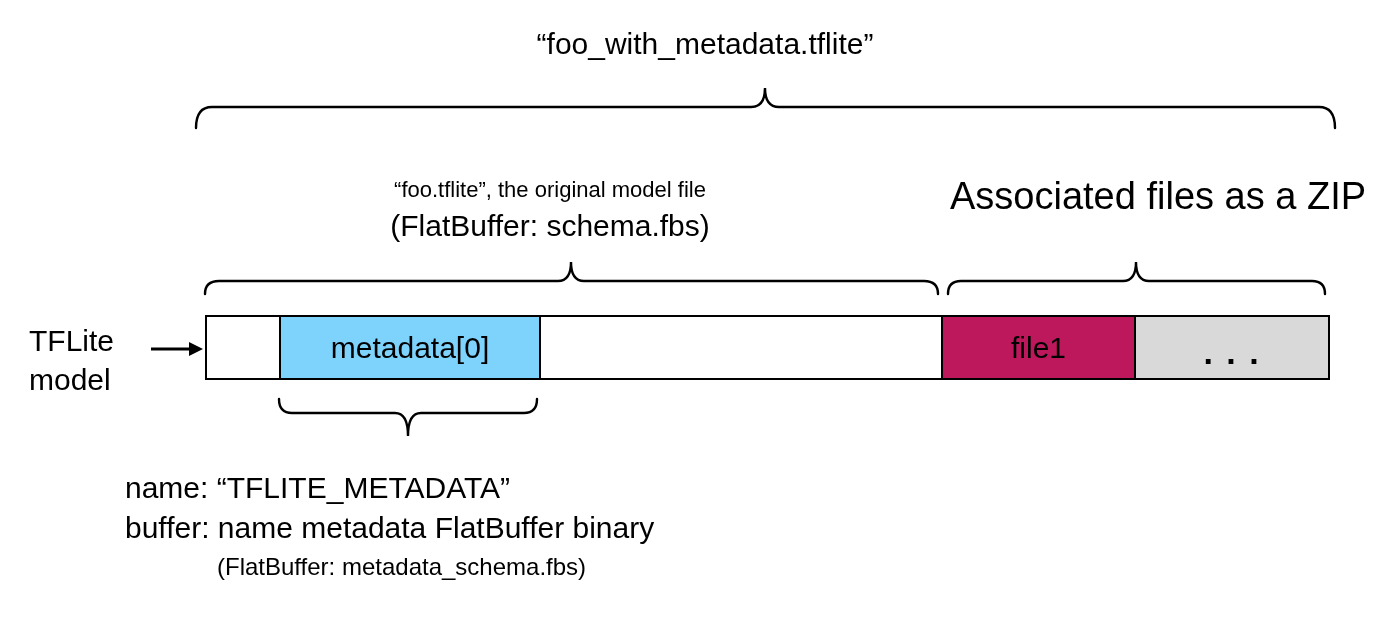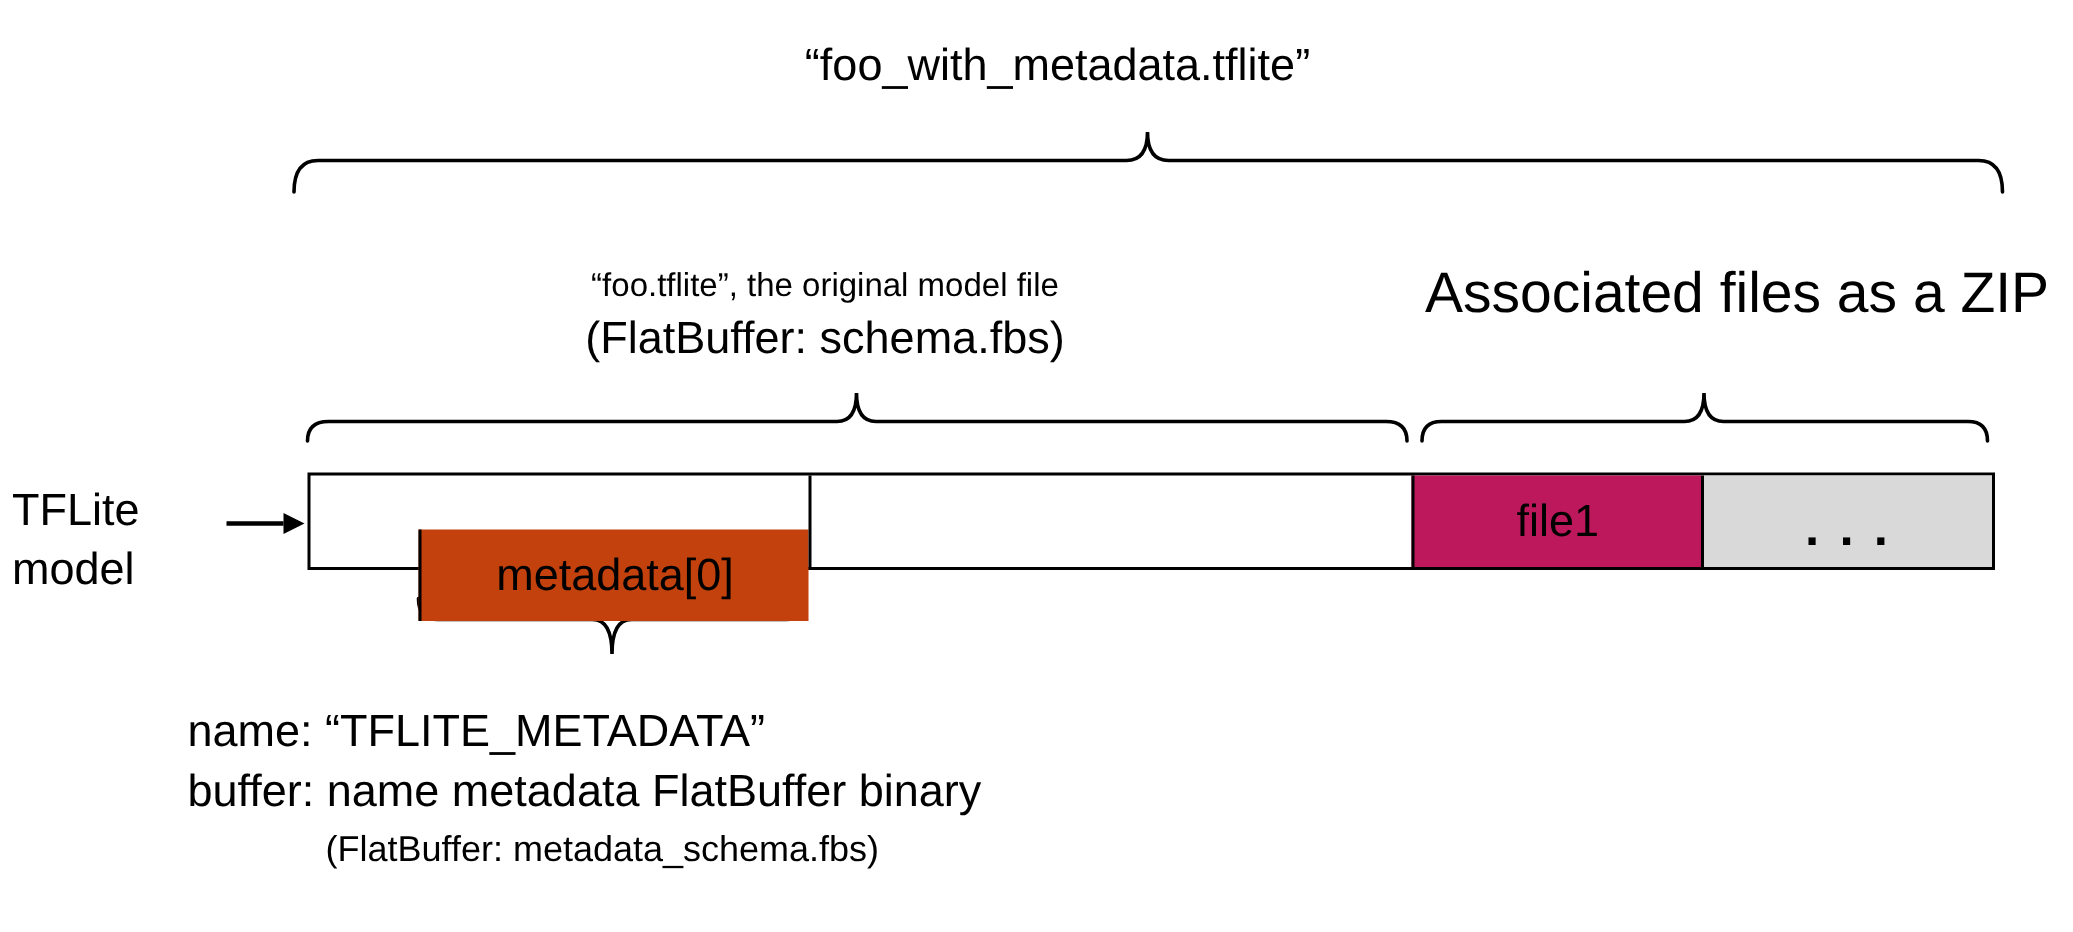--- a/index.html
+++ b/index.html
@@ -38,21 +38,21 @@
   .model-label-block .sub  { font-size: 30px; line-height: 28px; margin-top: 4px; white-space: nowrap; }
   .zip-label {
     position: absolute;
     left: 950px; top: 178px; width: 400px;
     font-size: 38px; line-height: 36px;
     text-align: center;
     white-space: nowrap;
   }
   .pointer-label {
     position: absolute;
-    left: 8px; top: 321px;
+    left: 29px; top: 321px;
     font-size: 30px; line-height: 39px;
     text-align: left;
   }
   .bar {
     position: absolute;
     left: 205px; top: 315px;
     width: 1125px; height: 65px;
     box-sizing: border-box;
     border: 2px solid #000000;
     display: flex;
@@ -112,21 +112,21 @@
 
   <div class="pointer-label">
     <div>TFLite</div>
     <div>model</div>
   </div>
 
   <div class="bar">
     <div class="segment seg-1">
       <span></span>
     </div>
-    <div class="segment seg-2" style="background-color: #c2410c; margin-top: 36px;">
+    <div class="segment seg-2" style="background-color: #7dd3fc;">
       <span>metadata[0]</span>
     </div>
     <div class="segment seg-3">
       <span></span>
     </div>
     <div class="segment seg-4" style="background-color: #be185d;">
       <span>file1</span>
     </div>
     <div class="segment seg-5" style="background-color: rgb(217, 217, 217);">
       <span class="dots">. . .</span>

